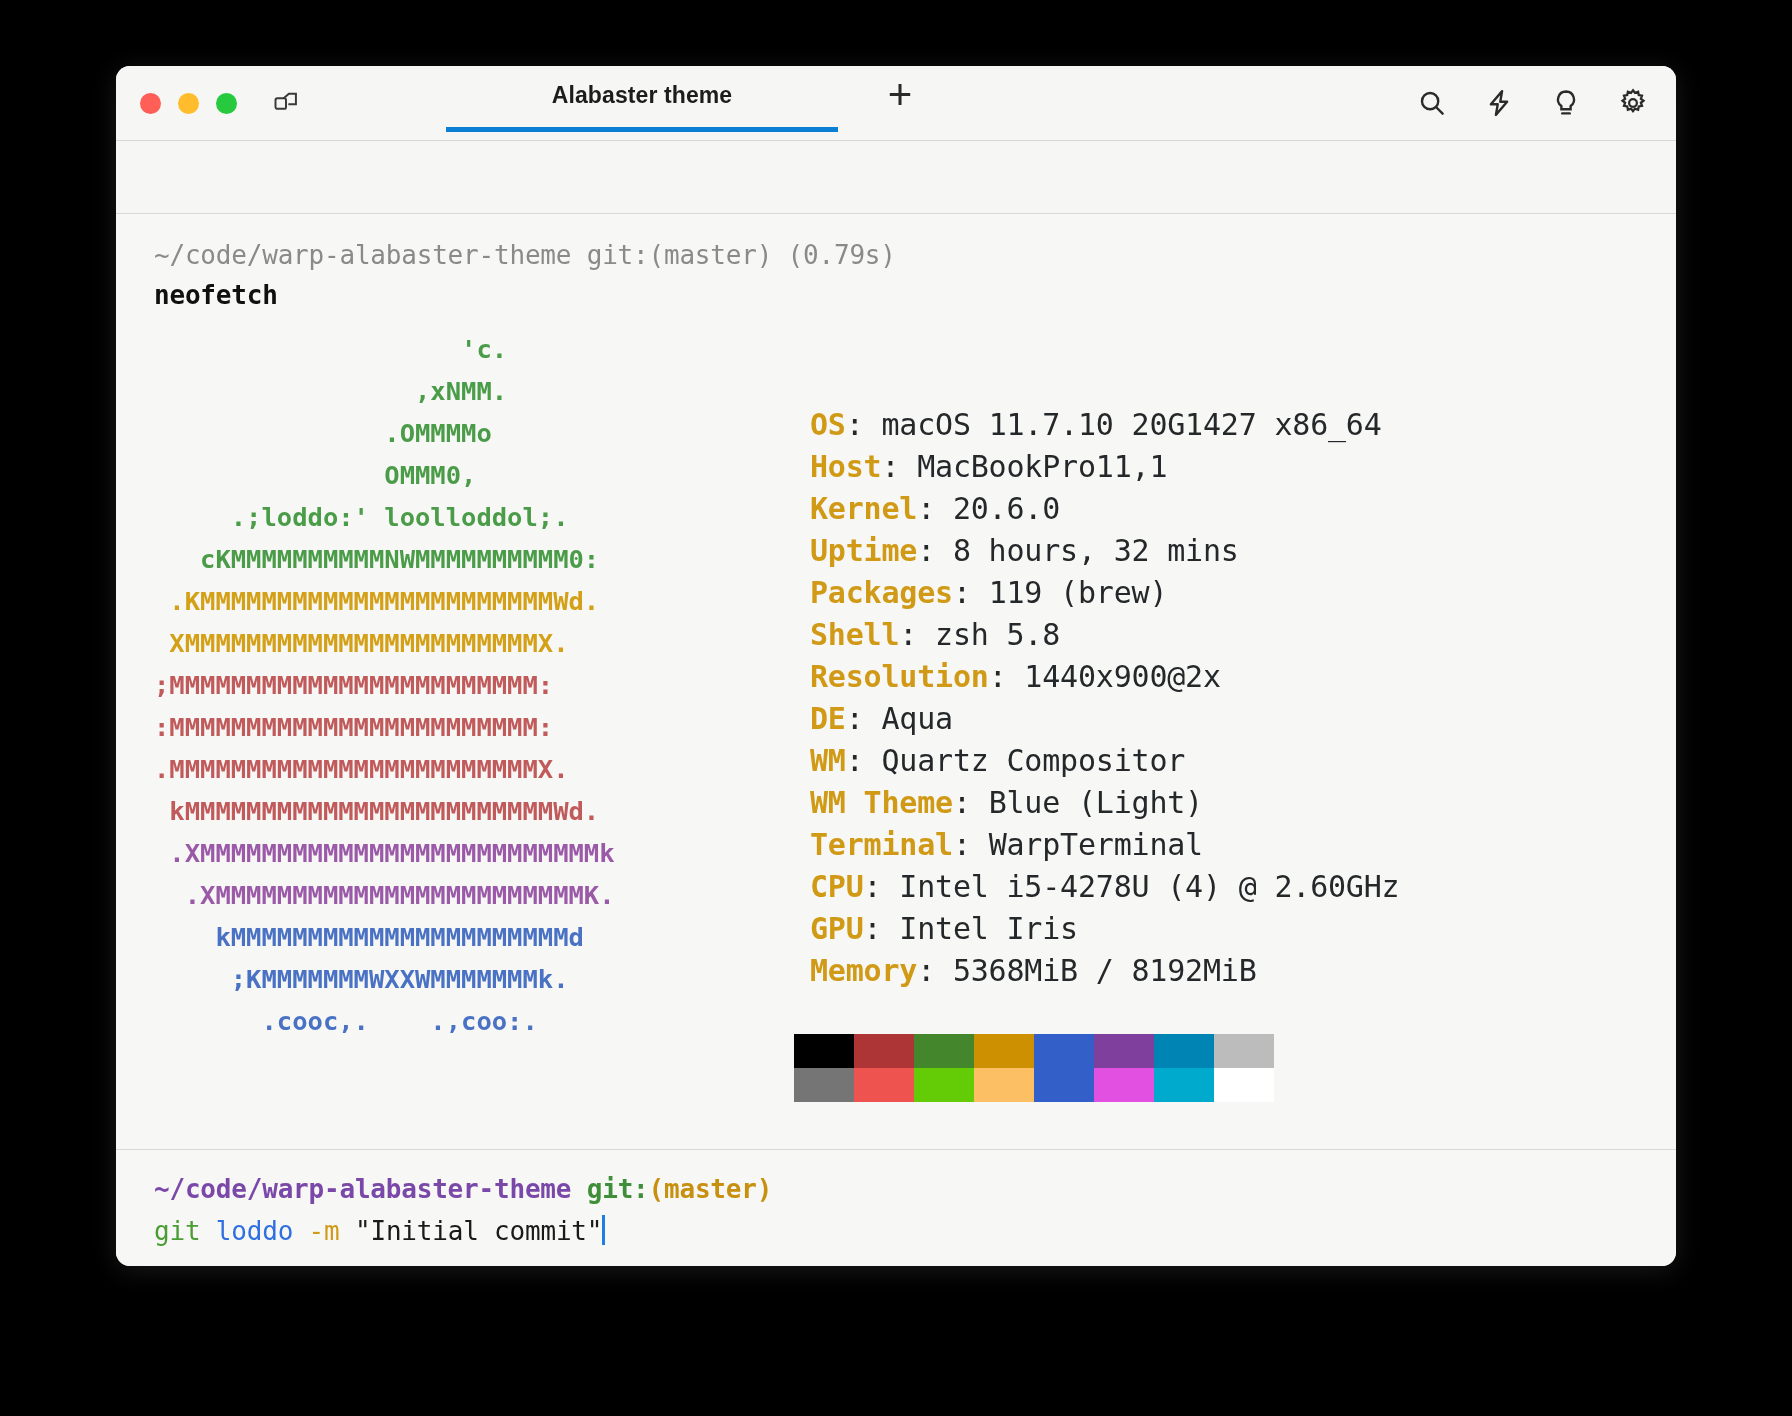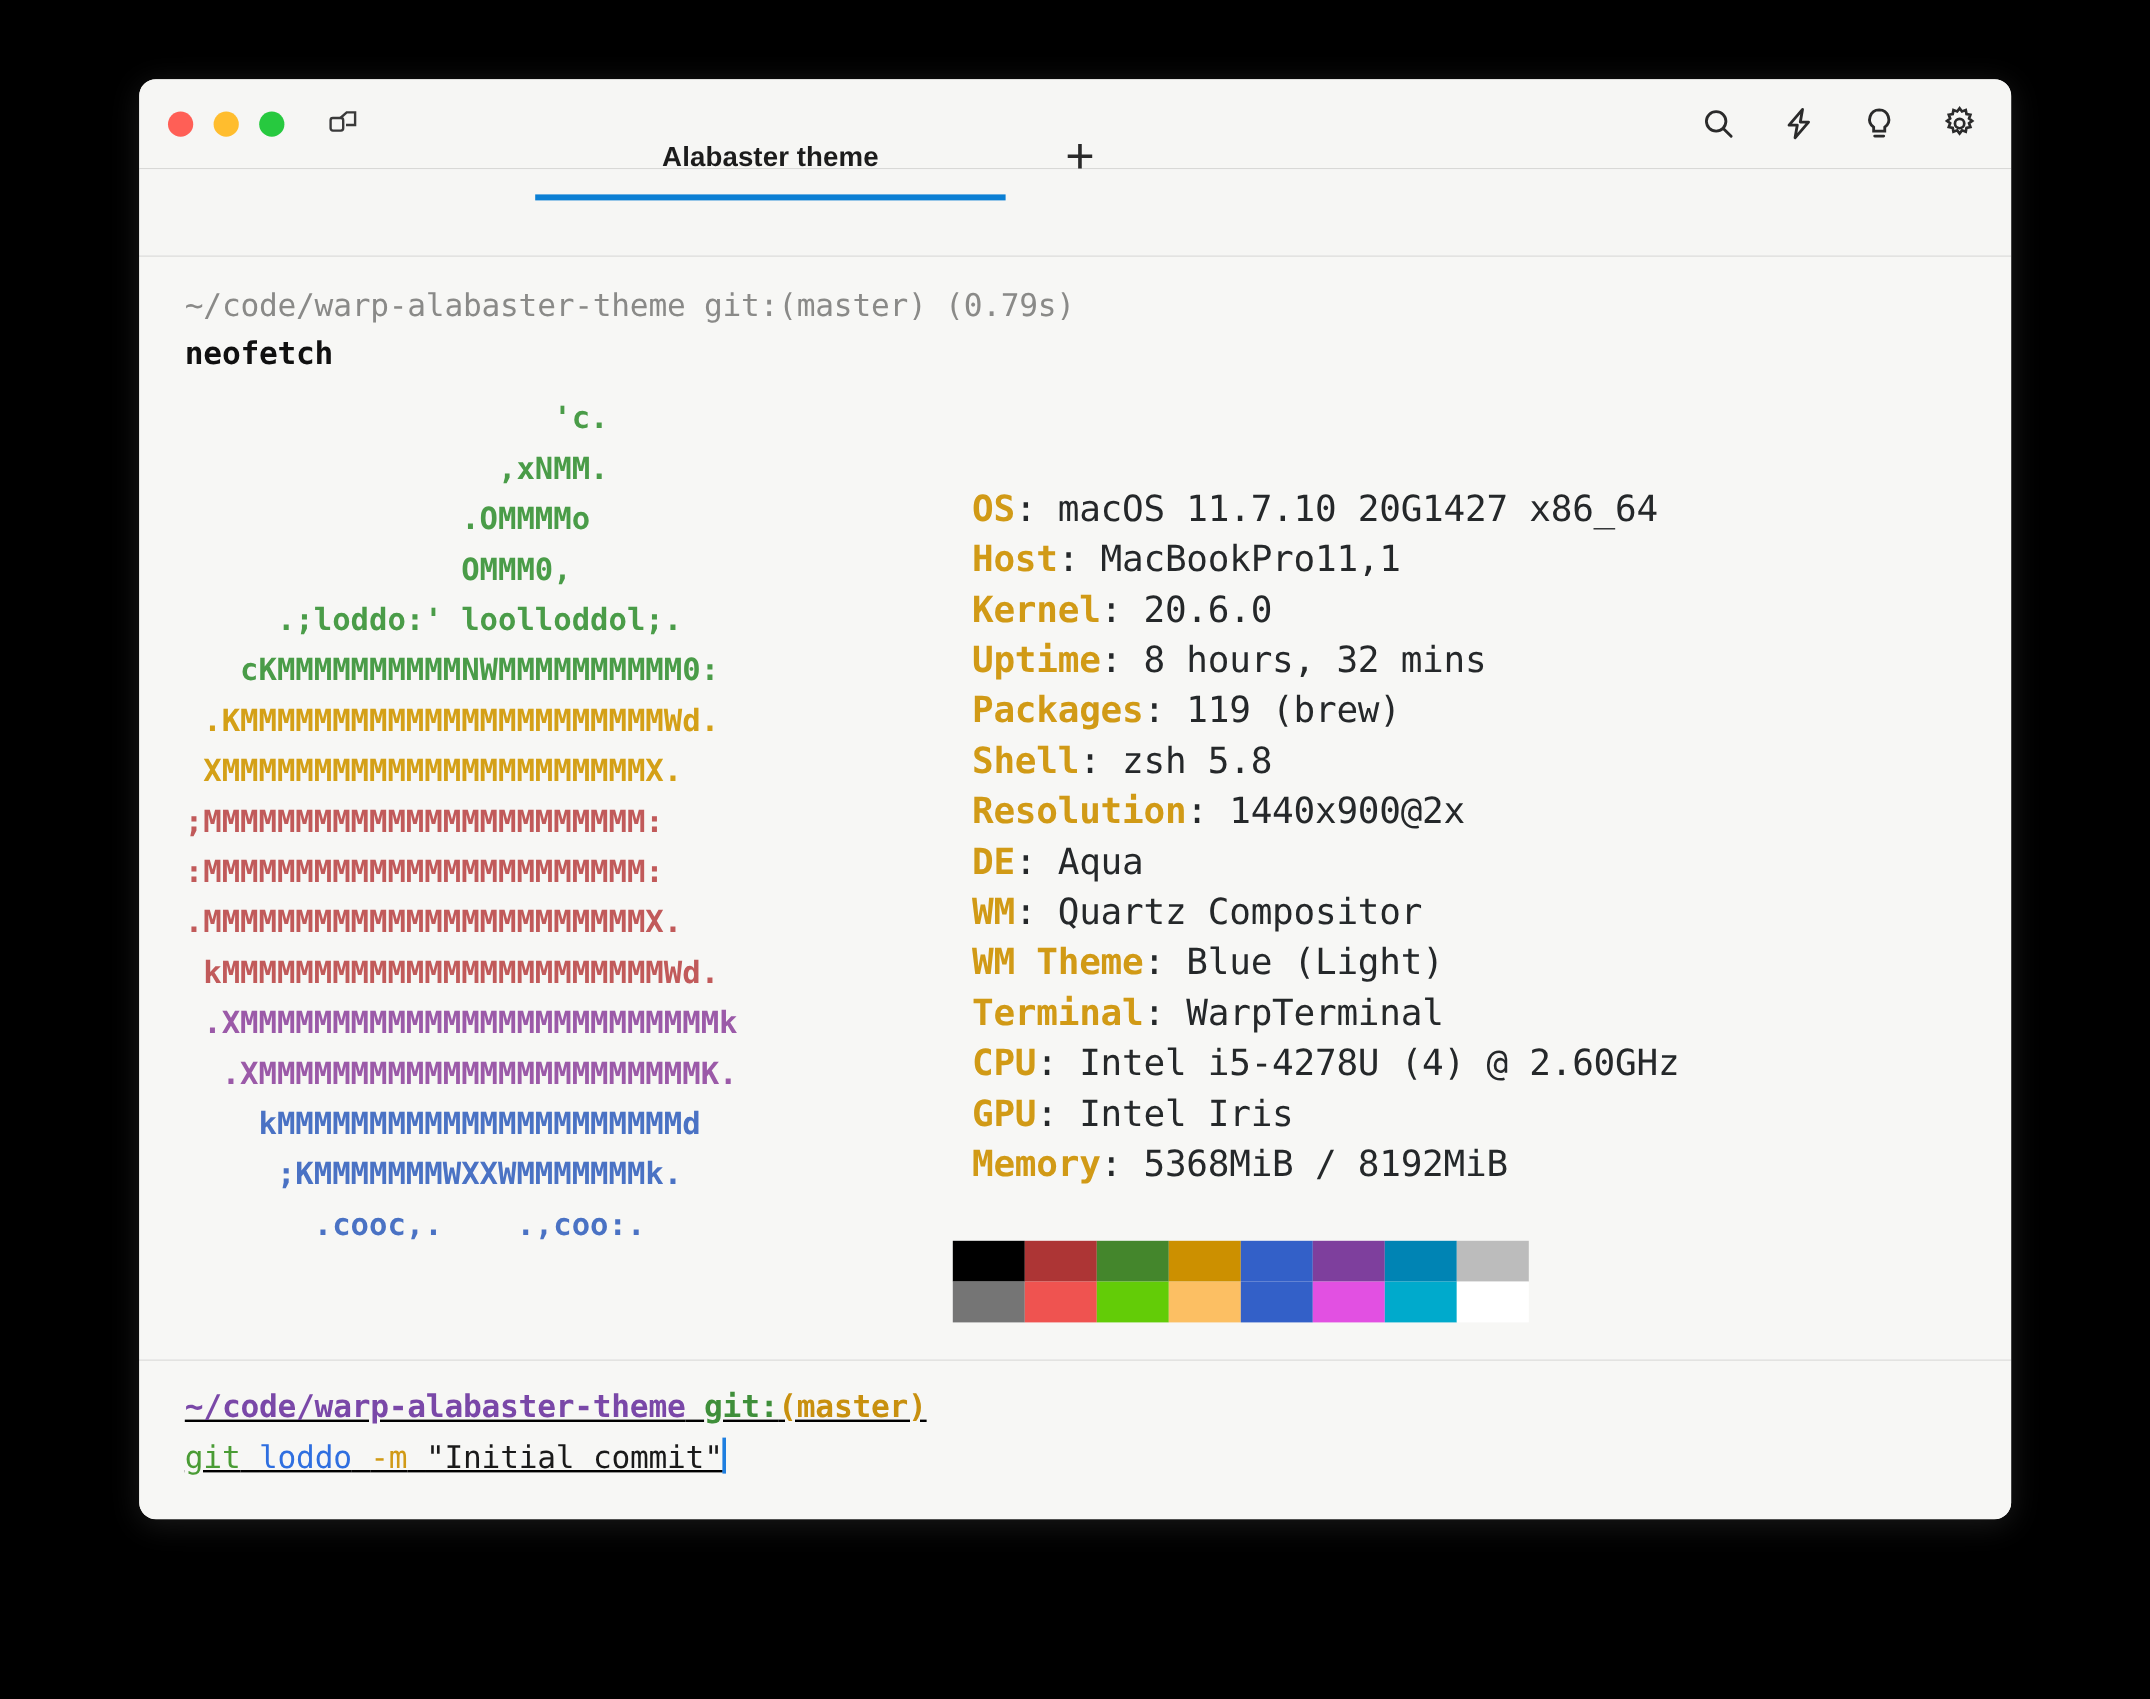--- a/index.html
+++ b/index.html
@@ -66,21 +66,20 @@
   }
 
   .tabstrip {
     position: absolute;
     left: 330px;
     top: 0;
     height: 58px;
     display: flex;
     align-items: center;
     gap: 0;
-    margin-top: 35px;
   }
   .tab {
     height: 74px;
     min-width: 392px;
     display: flex;
     align-items: center;
     justify-content: center;
     position: relative;
     font-size: 23px;
     font-weight: 700;
@@ -188,22 +187,21 @@
     margin-top: 42px;
     width: 480px;
   }
   .palrow { display: flex; height: 34px; }
   .palcell { flex: 1 1 0; height: 100%; }
 
   
   .inputblock {
     flex: 0 0 auto;
     background: #f7f7f5;
-    padding: 18px 38px 30px 38px;
-    text-decoration: underline;
+    padding: 18px 38px 14px 38px;
   }
   .inputblock .pline {
     font-family: "DejaVu Sans Mono", "Liberation Mono", monospace;
     font-size: 26px;
     line-height: 42px;
     font-weight: 700;
     white-space: pre;
     letter-spacing: -0.2px;
   }
   .inputblock .cline {

